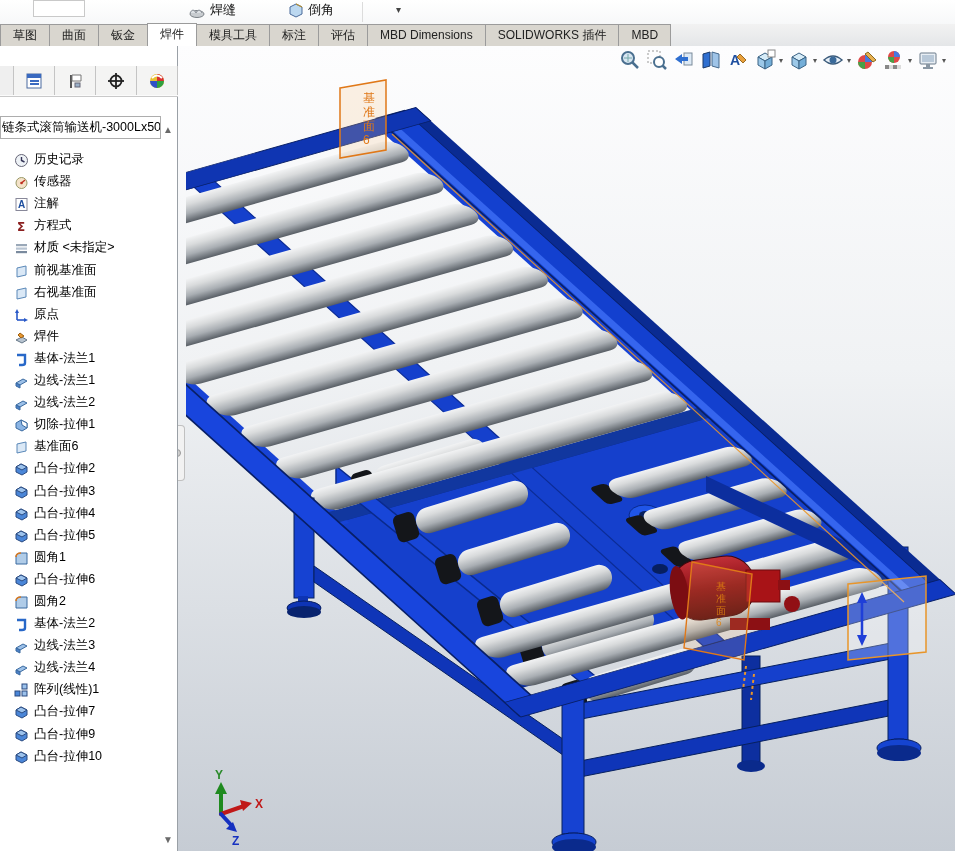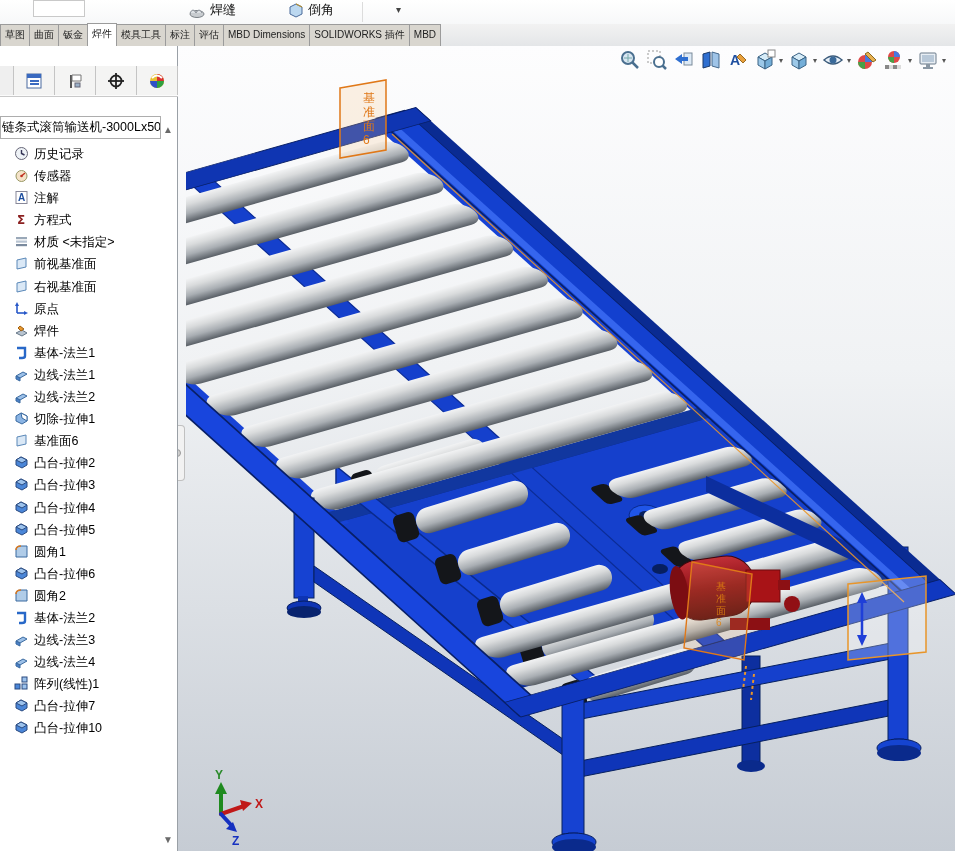--- a/index.html
+++ b/index.html
@@ -14,42 +14,42 @@
     padding:0 6px;font-size:13px;color:#111;cursor:default;}
   #cmdbtn-0{left:182px;}
   #cmdbtn-1{left:280px;}
   .cmdsep{position:absolute;left:362px;top:2px;width:1px;height:20px;background:#dcdcdc;}
   .overflow-caret{position:absolute;left:396px;top:4px;font-size:10px;color:#444;}
 
   
   #tabrow{position:absolute;left:0;top:24px;width:955px;height:22px;
     background:linear-gradient(180deg,#f2f2f2,#e4e6e8);border-bottom:1px solid #b9b9b9;
     display:flex;align-items:flex-end;}
-  .tab{height:21px;line-height:20px;padding:0 4px;font-size:10px;color:#222;
+  .tab{height:21px;line-height:20px;padding:0 12px;font-size:12px;color:#222;
     background:#d8d5cе;background:#d9d6cf;border:1px solid #9b9b9b;border-bottom:none;
     margin-right:-1px;white-space:nowrap;}
   .tab.active{background:#ffffff;position:relative;z-index:2;height:22px;}
 
   
   #panel{position:absolute;left:0;top:46px;width:178px;height:805px;background:#ffffff;
     border-right:1px solid #9aa0a6;box-sizing:border-box;}
   #mgr-tabs{position:absolute;left:0;top:20px;width:178px;height:30px;display:flex;
     background:#fbfbfb;border-bottom:1px solid #c9c9c9;}
   .mgr-sliver{width:13px;height:29px;border-right:1px solid #c4c4c4;background:#efefef;}
   .mgr-tab{width:41px;height:29px;display:flex;align-items:center;justify-content:center;
     border-right:1px solid #c4c4c4;background:#f4f4f3;}
   #root-row{position:absolute;left:0;top:70px;width:161px;height:23px;border:1px solid #adadad;
     box-sizing:border-box;background:#fff;display:flex;align-items:center;overflow:hidden;}
   #root-label{font-size:12.5px;color:#000;white-space:nowrap;margin-left:1px;}
   .scroll-arrow{position:absolute;left:160px;width:16px;height:14px;display:flex;
     align-items:center;justify-content:center;color:#6a6a6a;font-size:10px;background:transparent;}
   #scroll-up{top:76px;}
   #scroll-down{top:786px;}
   #tree{position:absolute;left:0;top:100px;width:176px;height:705px;overflow:hidden;}
-  .trow{height:22.1px;display:flex;align-items:flex-start;white-space:nowrap;}
+  .trow{height:22.1px;display:flex;align-items:flex-end;white-space:nowrap;}
   .trow .ticon{width:15px;height:15px;margin-left:14px;margin-right:5px;flex:0 0 15px;}
   .trow .tlabel{font-size:12.5px;color:#000;}
 
   
   #viewport{position:absolute;left:178px;top:46px;width:777px;height:805px;overflow:hidden;
     background:linear-gradient(180deg,#fdfdfe 0%,#f0f2f4 40%,#c6ccd4 100%);}
   #scene{position:absolute;left:8px;top:0;width:769px;height:805px;}
   #headsup{position:absolute;right:8px;top:2px;display:flex;align-items:center;gap:3px;z-index:5;}
   .hicon{width:24px;height:24px;display:flex;align-items:center;justify-content:center;}
   .hcaret{font-size:8px;color:#555;margin:0 1px 0 -1px;}
@@ -309,20 +309,27 @@
               <rect x="8" y="1" width="5" height="5" fill="#9cc2ec" stroke="#2a4a80"></rect>
             </svg></span>
           <span class="tlabel">阵列(线性)1</span>
         </div>
         <div class="trow">
           <span class="ticon"><svg width="15" height="15">
               <polygon points="2,5 7,2 13,5 13,10 8,13 2,10" fill="#4a86d8" stroke="#2a4a80"></polygon>
               <polygon points="2,5 7,2 13,5 8,8" fill="#9cc2ec" stroke="#2a4a80"></polygon>
             </svg></span>
           <span class="tlabel">凸台-拉伸7</span>
+        </div>
+        <div class="trow">
+          <span class="ticon"><svg width="15" height="15">
+              <polygon points="2,5 7,2 13,5 13,10 8,13 2,10" fill="#4a86d8" stroke="#2a4a80"></polygon>
+              <polygon points="2,5 7,2 13,5 8,8" fill="#9cc2ec" stroke="#2a4a80"></polygon>
+            </svg></span>
+          <span class="tlabel">凸台-拉伸9</span>
         </div>
         <div class="trow">
           <span class="ticon"><svg width="15" height="15">
               <polygon points="2,5 7,2 13,5 13,10 8,13 2,10" fill="#4a86d8" stroke="#2a4a80"></polygon>
               <polygon points="2,5 7,2 13,5 8,8" fill="#9cc2ec" stroke="#2a4a80"></polygon>
             </svg></span>
           <span class="tlabel">凸台-拉伸10</span>
         </div>
       </div>
     <div class="scroll-arrow" id="scroll-down">▼</div>

